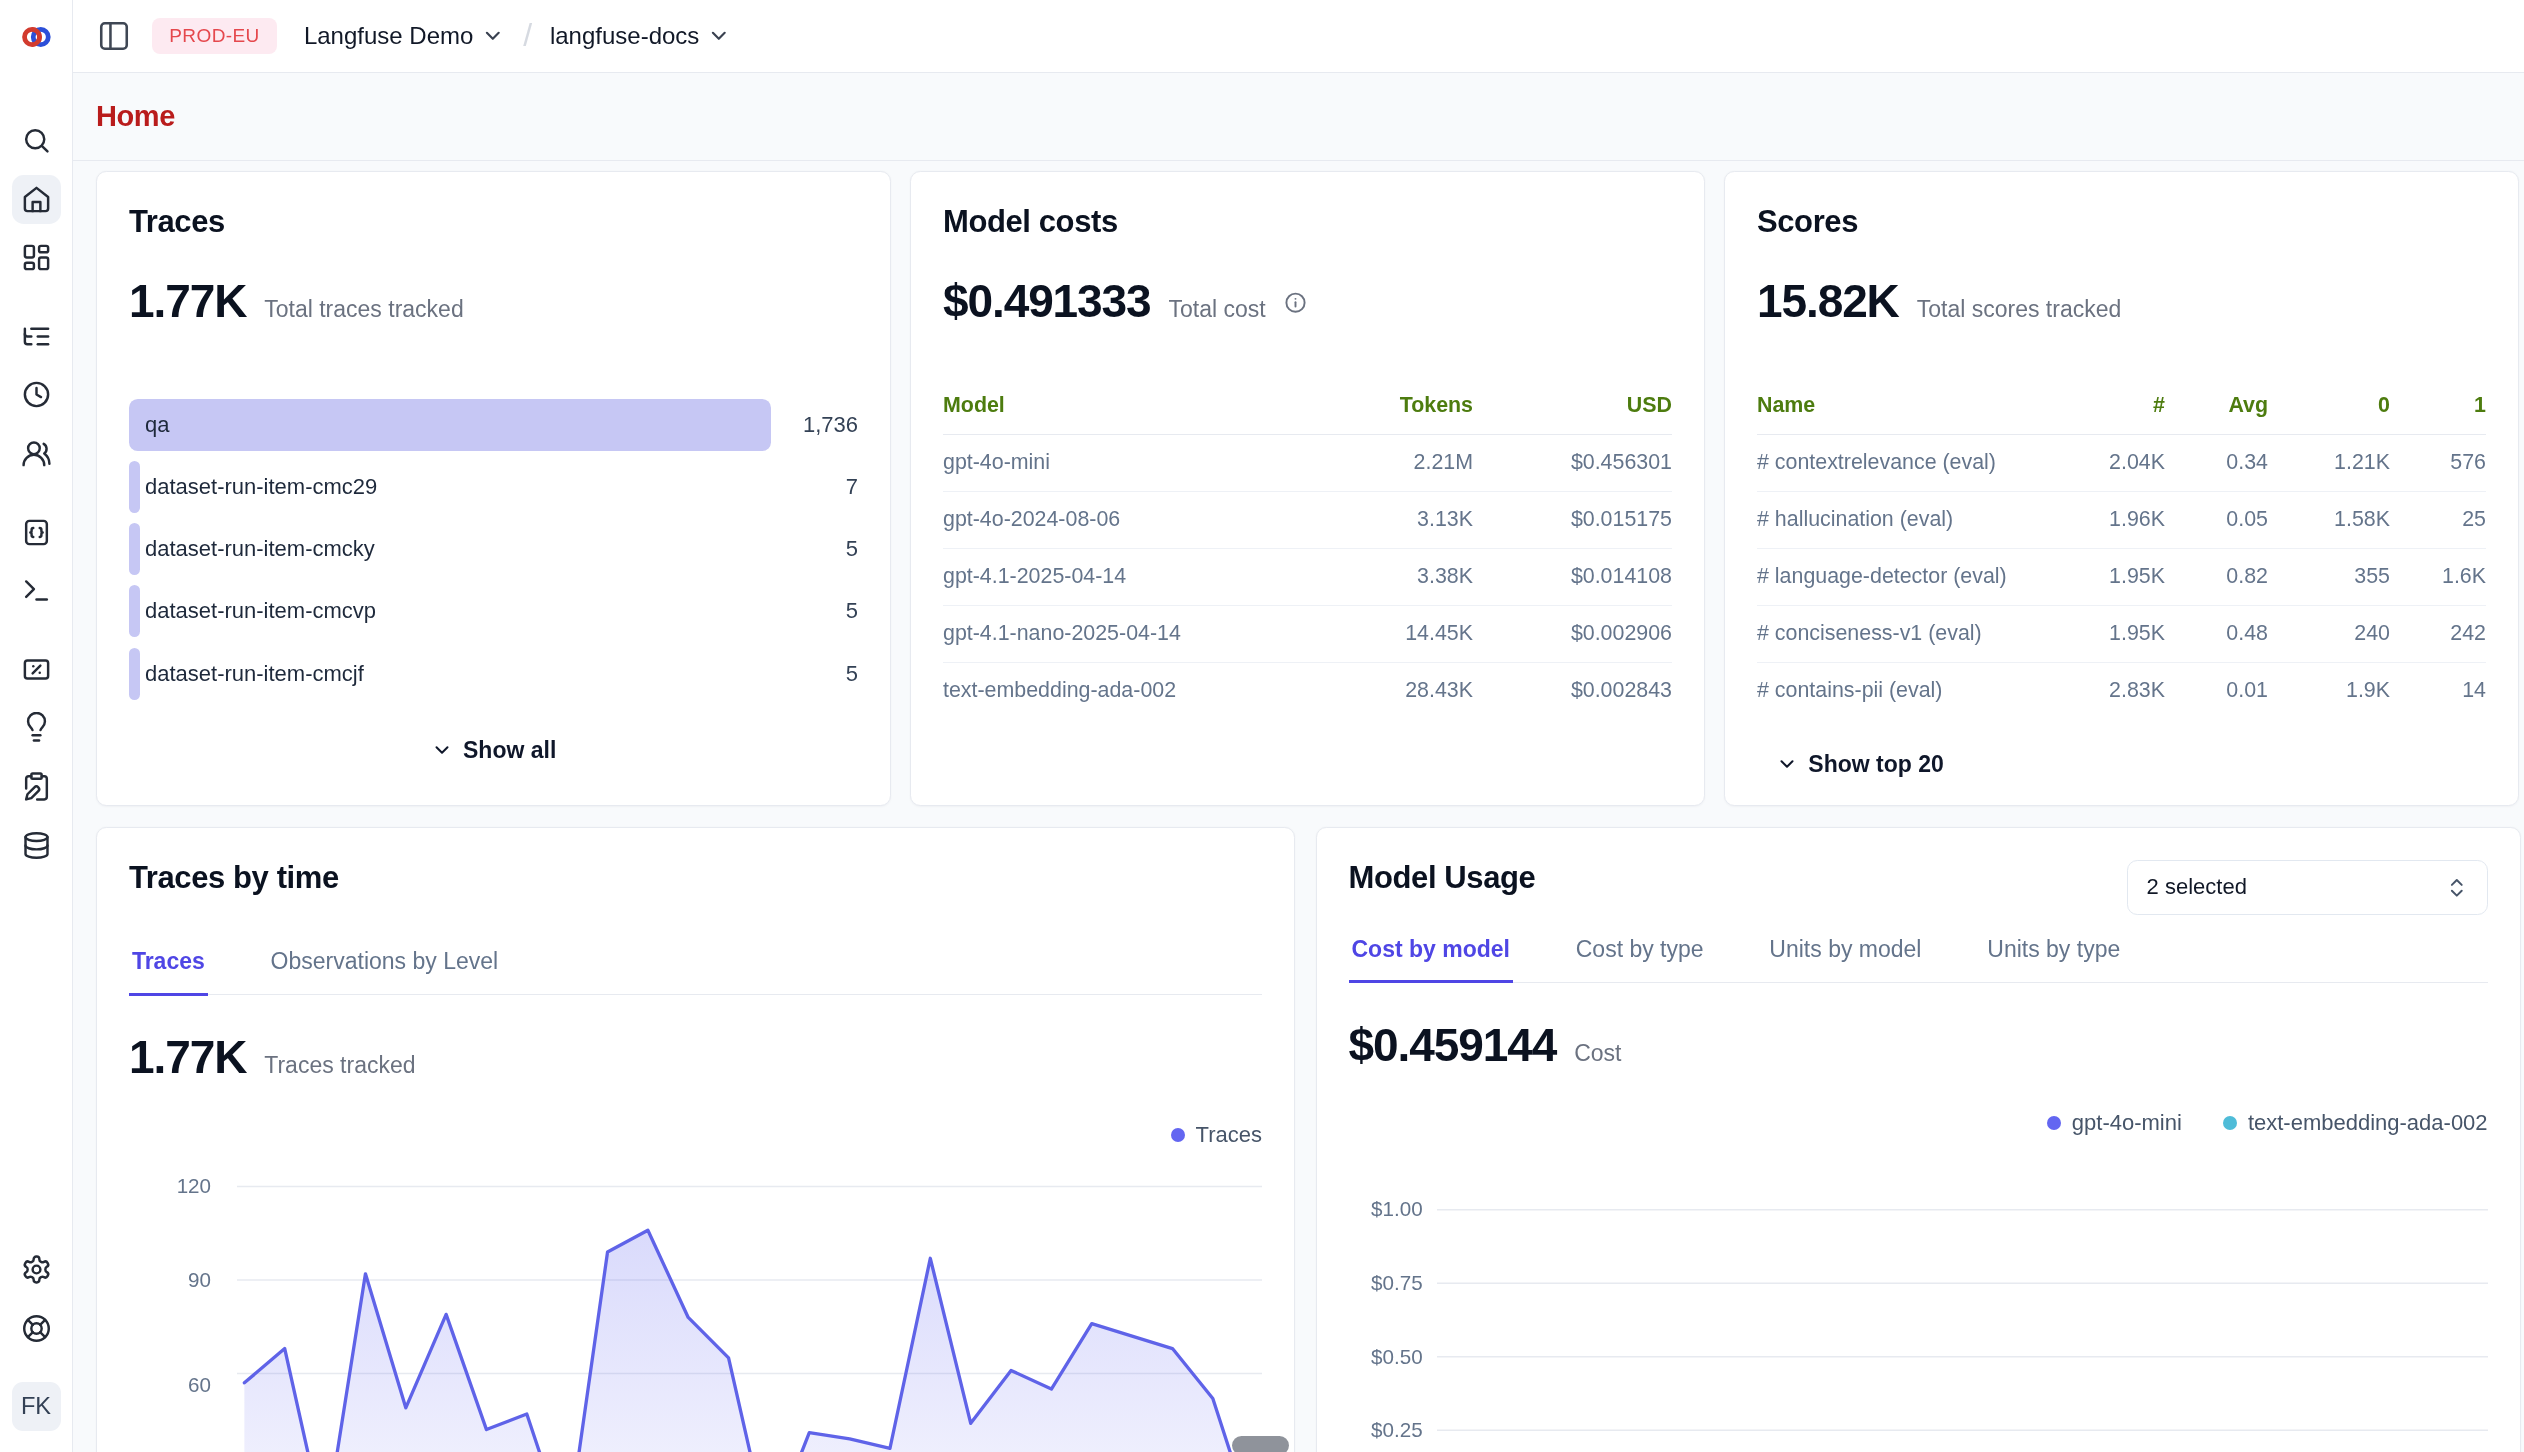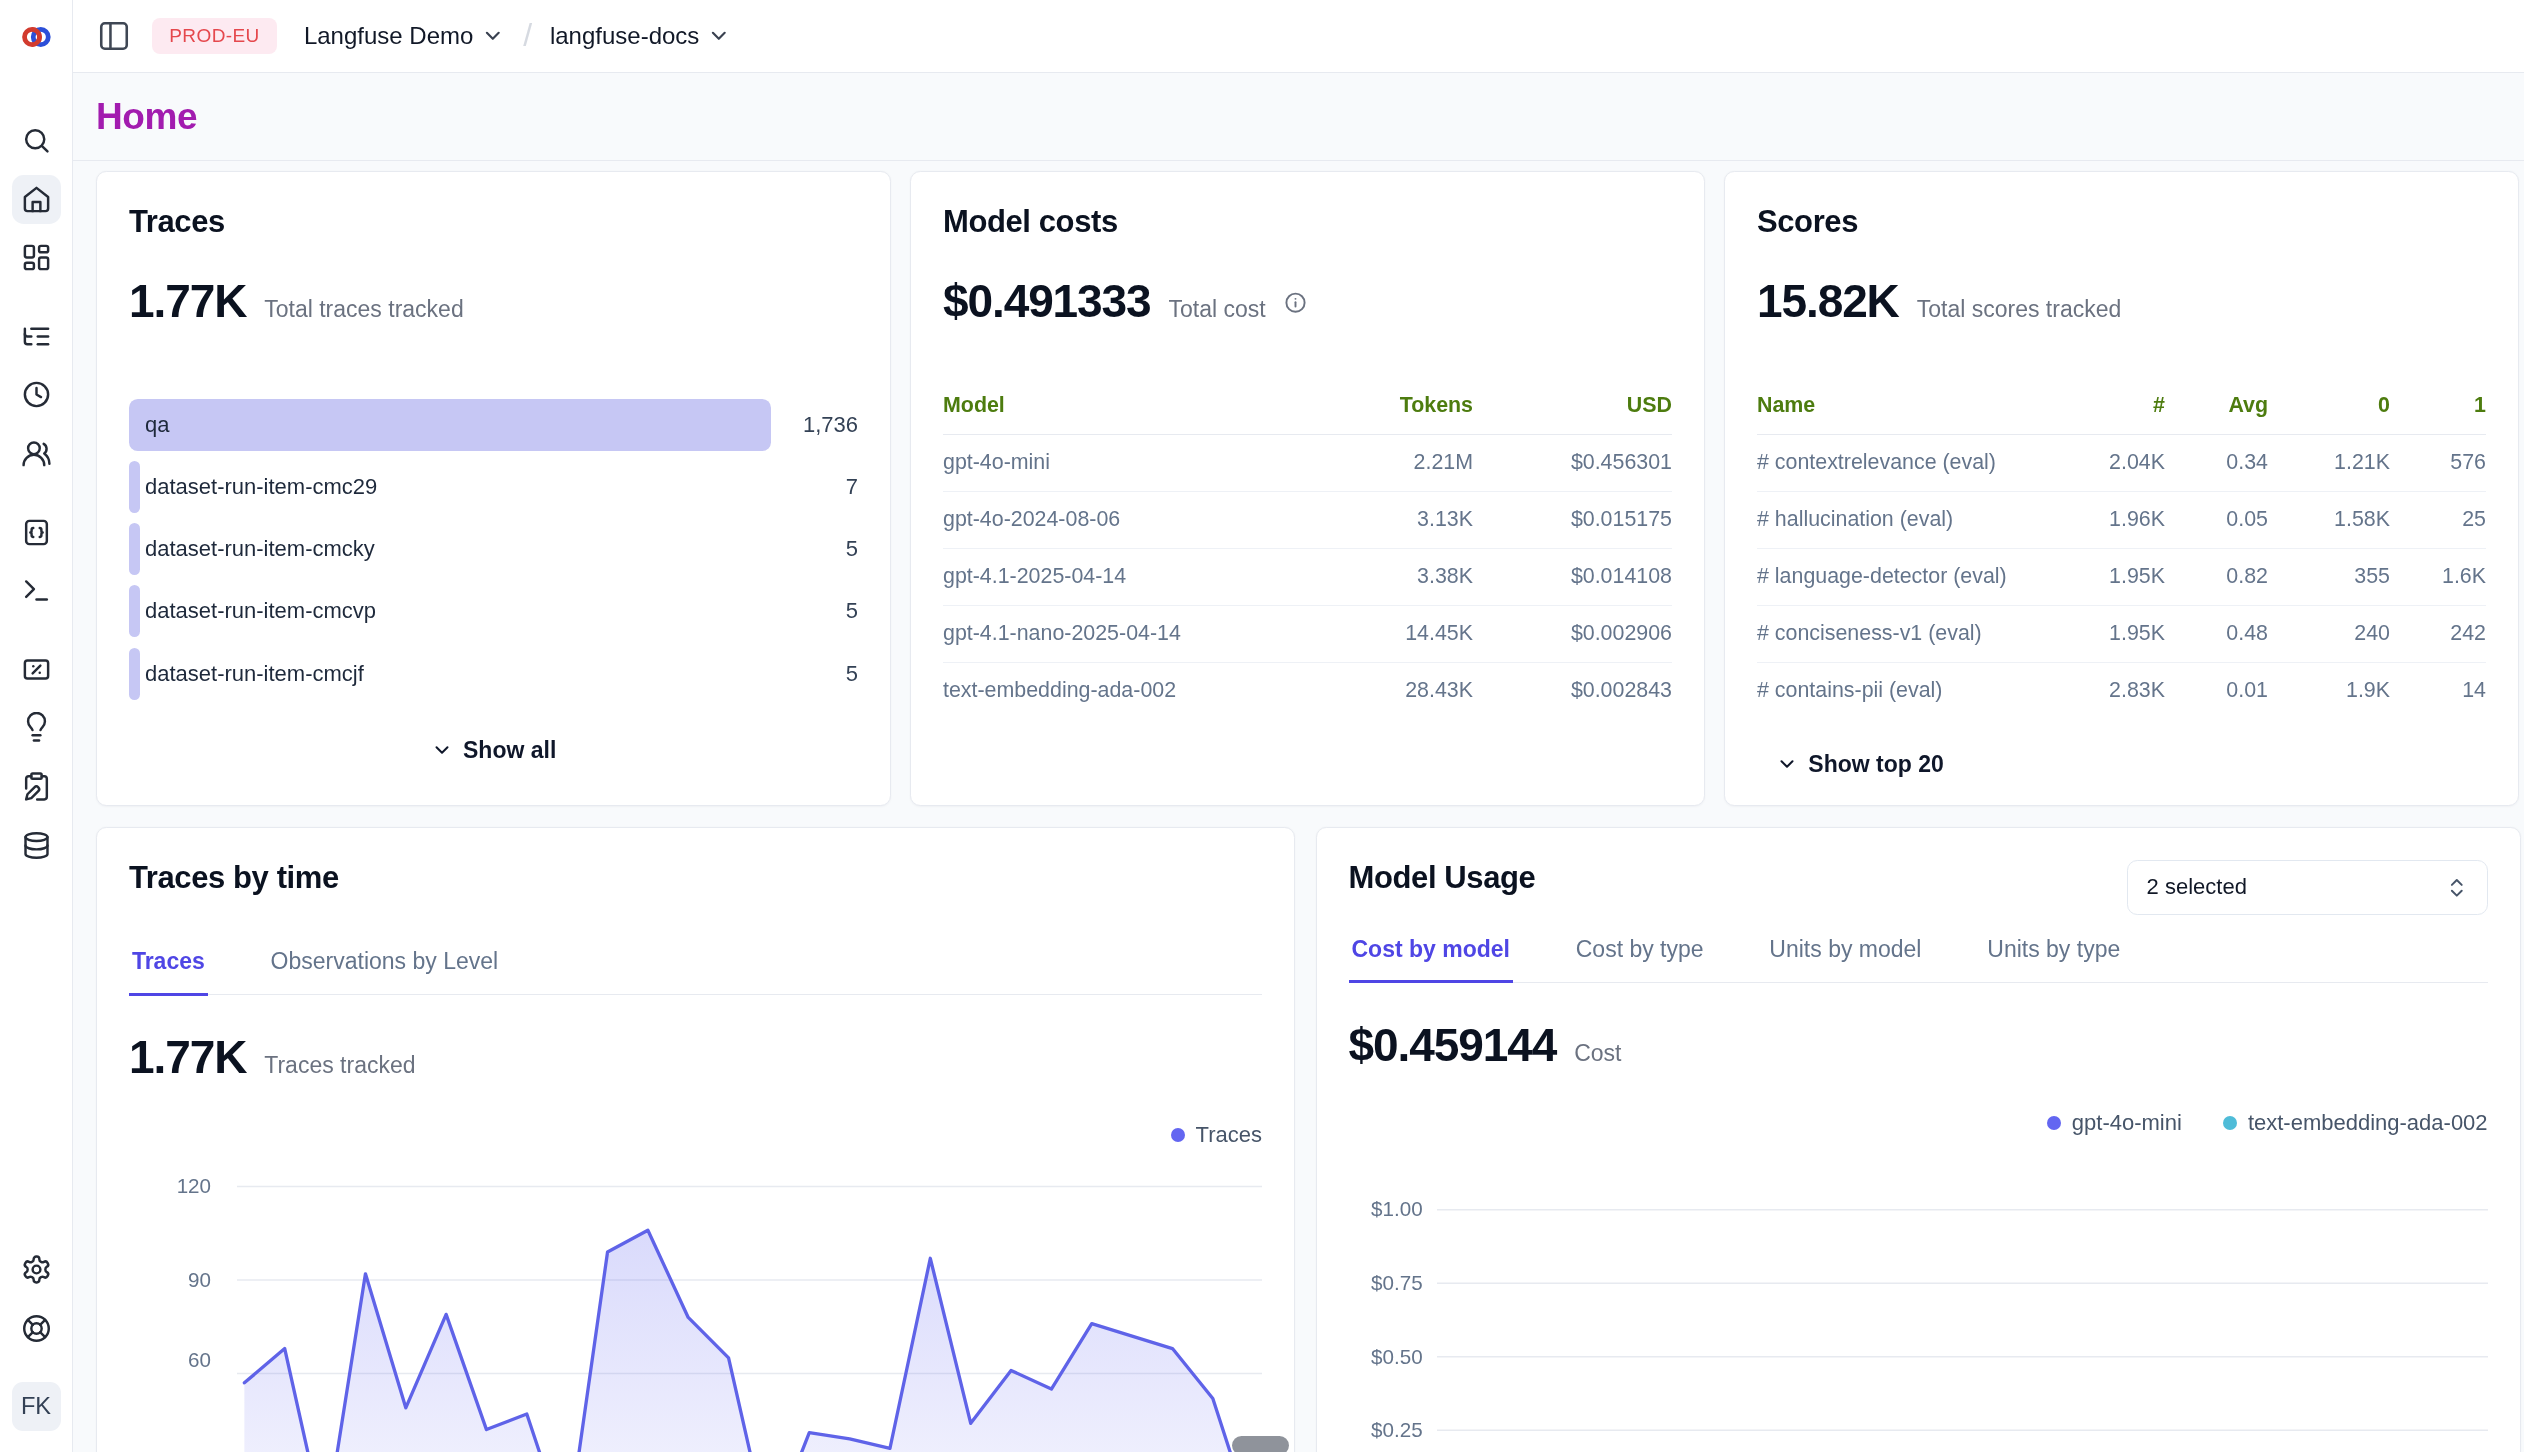--- a/index.html
+++ b/index.html
@@ -26,21 +26,21 @@
   .env-badge{ margin-left:20.6px; background:#fdeaf1; color:#e5484d; font-size:19px; font-weight:500;
     padding:7.4px 17.7px; border-radius:8px; letter-spacing:0.4px; }
   .crumb{ display:flex; align-items:center; gap:7.4px; margin-left:26.5px; cursor:pointer; }
   .crumb-label{ font-size:24px; font-weight:500; color:#111827; }
   .crumb .chev{ color:#394150; display:flex; }
   .slash{ color:#d6dae1; font-size:32px; font-weight:300; margin:0 11.8px 0 19px; transform:translateY(-1.5px); }
 
   
   .page-header{ position:fixed; left:73px; top:73px; right:0; height:88px; background:#f8fafc;
     border-bottom:1.5px solid #e7eaf0; display:flex; align-items:center; padding-left:23px; z-index:10; }
-  .page-title{ font-size:37px; font-weight:700; color:#a21caf; letter-spacing:-0.4px; }
+  .page-title{ font-size:29px; font-weight:700; color:#b91c1c; letter-spacing:-0.4px; }
 
   
   .main{ position:absolute; left:73px; top:161px; right:0; bottom:0; padding:9.6px 5.9px 0 23px; }
   .grid-row1{ display:grid; grid-template-columns:795px 795px 795px; gap:19px; }
   .grid-row2{ display:grid; grid-template-columns:1199px 1205px; gap:20.6px; margin-top:21.4px; }
   .card{ background:#ffffff; border:1.5px solid #e7eaf0; border-radius:10.3px; padding:32px;
     box-shadow:0 0.7px 2.2px rgba(16,24,40,.04); }
   .grid-row1 .card{ height:635px; }
   .grid-row2 .card{ height:773px; }
   .card-title{ font-size:31px; font-weight:700; color:#0b1220; letter-spacing:-0.4px; }
@@ -419,21 +419,21 @@
       </div>
       <div class="legend" id="tbt-legend">
           <div class="legend-item">
             <span class="legend-dot" style="background:#6366f1"></span>
             <span>Traces</span>
           </div>
         </div>
       <div class="chart" id="tbt-chart" style="height:312px">
           <div class="ytick" style="left: 0px; width: 82px; top: 8px;">120</div>
           <div class="ytick" style="left: 0px; width: 82px; top: 102px;">90</div>
-          <div class="ytick" style="left: 0px; width: 82px; top: 182px;">60</div>
+          <div class="ytick" style="left: 0px; width: 82px; top: 207px;">60</div>
           <div class="plot" style="left: 108px;">
             <svg viewBox="0 0 1390 424" preserveAspectRatio="none">
               <line x1="0" y1="28" x2="1390" y2="28" stroke="#e7eaf0" stroke-width="2"></line>
               <line x1="0" y1="155" x2="1390" y2="155" stroke="#e7eaf0" stroke-width="2"></line>
               <line x1="0" y1="282" x2="1390" y2="282" stroke="#e7eaf0" stroke-width="2"></line>
               <line x1="0" y1="409" x2="1390" y2="409" stroke="#e7eaf0" stroke-width="2"></line>
               <defs>
                 <linearGradient id="grad-tbt-chart" x1="0" y1="0" x2="0" y2="1">
       <stop offset="0" stop-color="#6366f1" stop-opacity="0.24"></stop>
       <stop offset="1" stop-color="#6366f1" stop-opacity="0.04"></stop>

